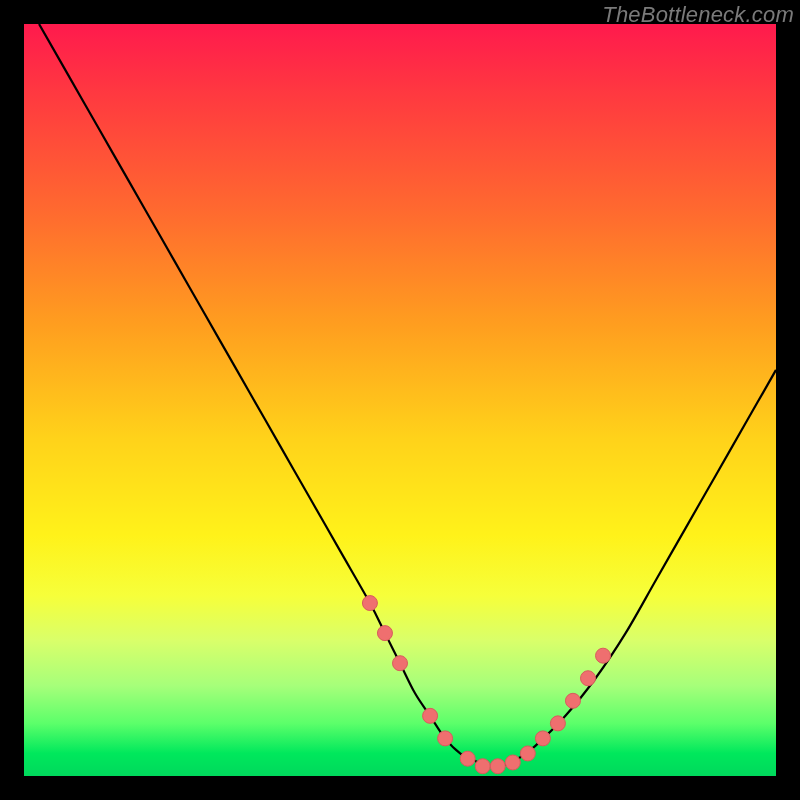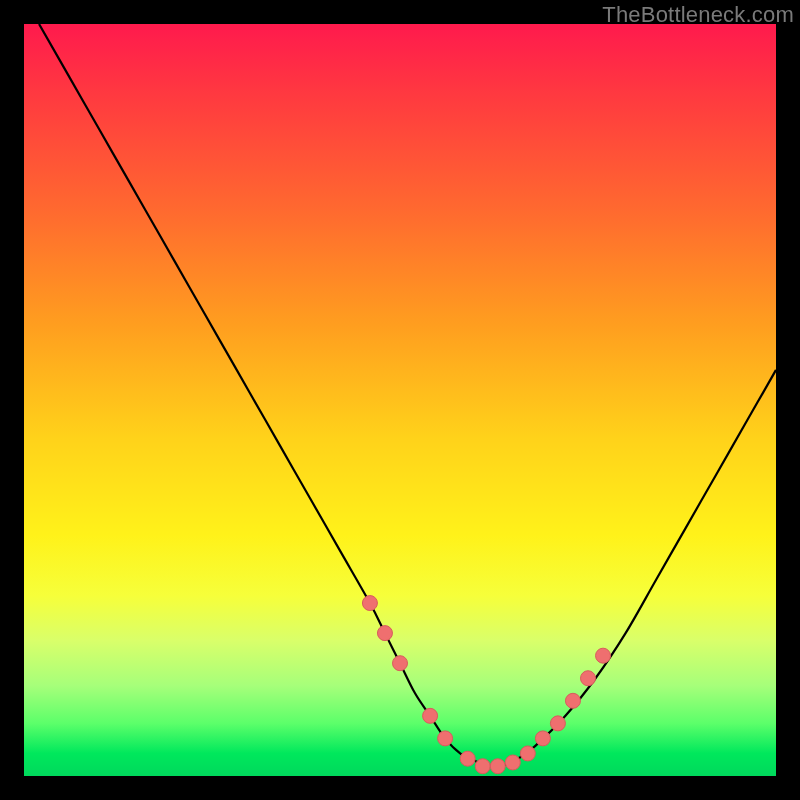--- a/index.html
+++ b/index.html
@@ -8,20 +8,21 @@
     width: 800px;
     height: 800px;
     background: #000;
     overflow: hidden;
   }
   .frame {
     position: relative;
     width: 800px;
     height: 664px;
     background: #000;
+    font-style: italic;
   }
   .plot {
     position: absolute;
     left: 24px;
     top: 24px;
     width: 752px;
     height: 752px;
     background: linear-gradient(to bottom,
       #ff1a4d 0%,
       #ff3b3f 10%,

